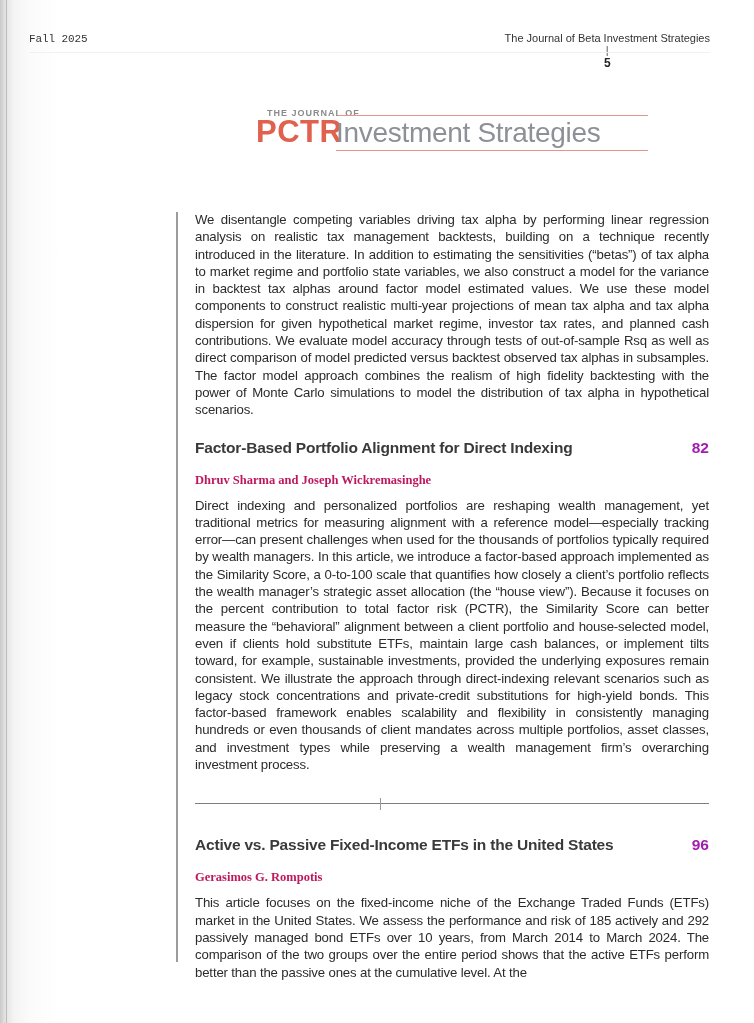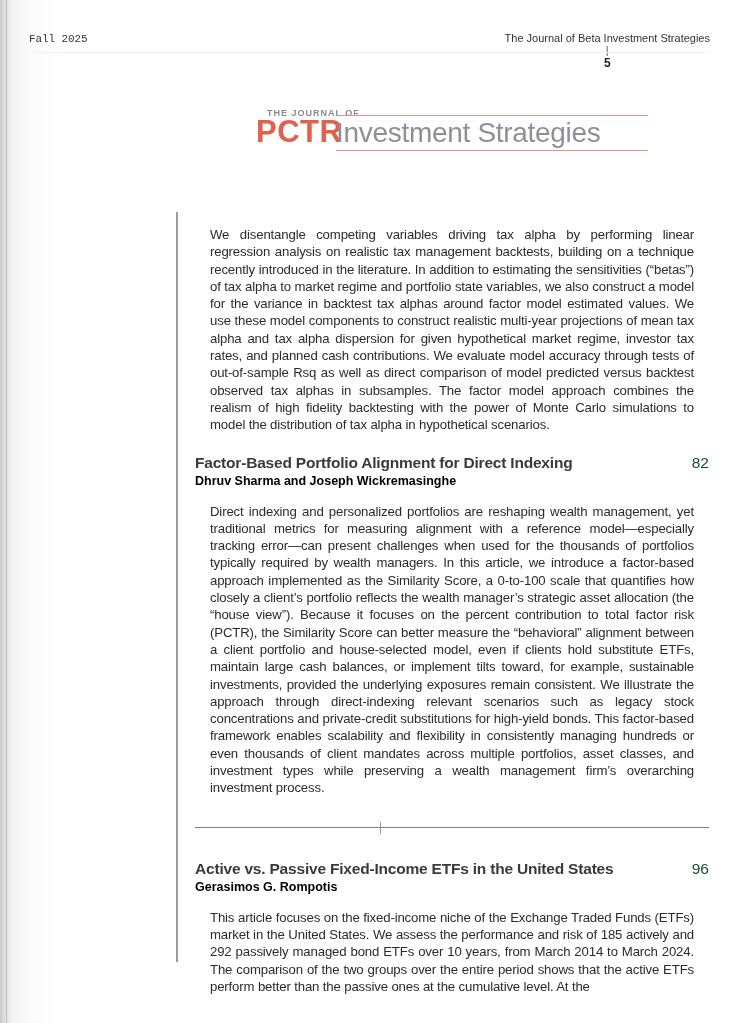--- a/index.html
+++ b/index.html
@@ -34,26 +34,26 @@
     line-height:34px;
   }
   .logo-strat {
     position:absolute; left:80px; top:9px; font-size:28px; color:#8d9096; line-height:32px; letter-spacing:-0.3px;
   }
   .logo-bottom-rule { position:absolute; left:80px; right:0; top:42px; height:1px; background:#e6938b; }
 
   .content-bar { position:absolute; left:176px; top:212px; width:2px; height:750px; background:#9c9c9c; }
   .content { position:absolute; left:195px; top:211px; width:514px; }
   p.abstract {
-    margin:15px; font-size:13.2px; line-height:17.3px; text-align:justify; color:#2b2b2b; letter-spacing:-0.15px;
+    margin:0; font-size:13.2px; line-height:17.3px; text-align:justify; color:#2b2b2b; letter-spacing:-0.15px;
   }
   .article-head { display:flex; justify-content:space-between; align-items:baseline; margin-top:20px; }
   .article-title { font-size:15.5px; font-weight:bold; color:#3a3a3a; letter-spacing:-0.2px; }
-  .article-page { font-size:15.5px; font-weight:normal; color:#14532d; }
-  .article-author { font-size:12.5px; font-weight:bold; color:#000000; margin-top:2px; margin-bottom:9px; }
+  .article-page { font-size:15.5px; font-weight:bold; color:#a21caf; }
+  .article-author { font-size:12.5px; font-weight:bold; color:#be185d; margin-top:16px; margin-bottom:9px;font-family:Liberation Serif, serif; }
   .divider { position:relative; height:1px; background:#7e7e7e; margin:30px 0 32px 0; }
   .divider-mark { position:absolute; left:185px; top:-5px; width:1px; height:12px; background:#9a9a9a; }
 </style>
 </head>
 <body>
 
 <div class="spine"></div>
 <div class="spine-line"></div>
 
 <div class="header-left">Fall 2025</div>

